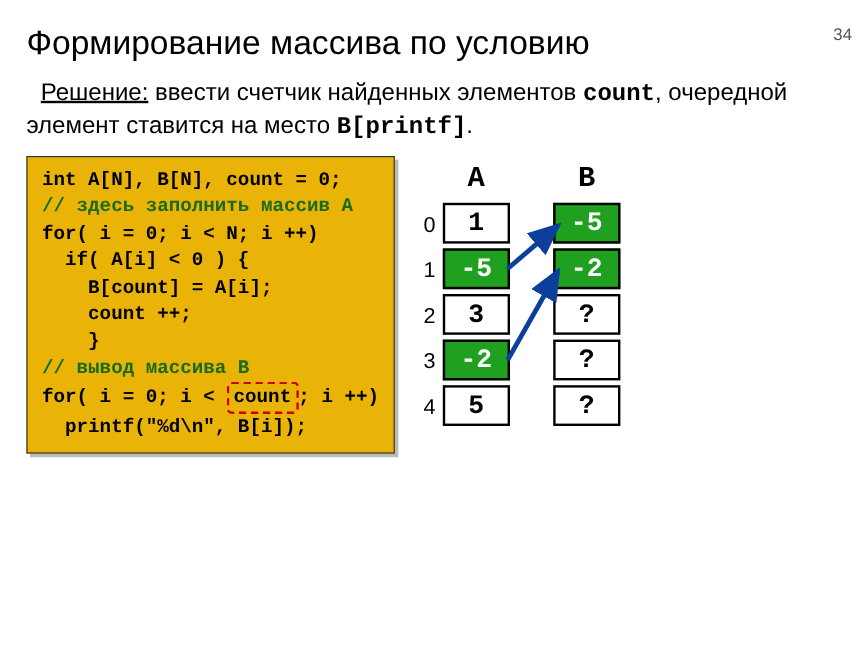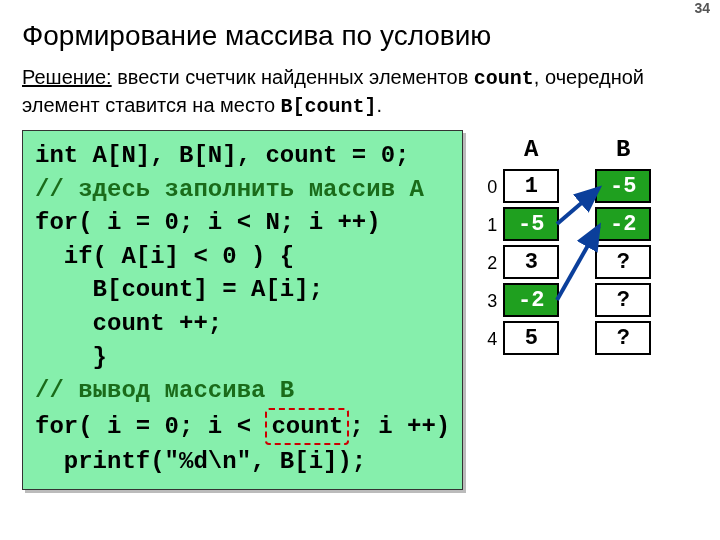--- a/index.html
+++ b/index.html
@@ -7,51 +7,50 @@
     padding: 0;
     font-family: Arial, sans-serif;
     background: #fff;
     width: 720px;
     height: 540px;
     position: relative;
     overflow: hidden;
   }
   .page-number {
     position: absolute;
-    top: 0;
+    top: 20px;
     right: 10px;
     font-size: 14px;
     color: #555;
-    font-weight: bold;
   }
   .title {
     font-size: 28px;
     font-weight: normal;
     margin: 20px 0 12px 22px;
     color: #000;
   }
   .desc {
     font-size: 20px;
     margin: 0 22px 10px 22px;
     line-height: 1.35;
     color: #000;
   }
-  .desc .u { text-decoration: underline; }
+  .desc .u { text-decoration: underline; margin-left: 12px; }
   .desc .mono { font-family: "Courier New", monospace; font-weight: bold; }
   .content {
     display: flex;
     align-items: flex-start;
     margin-left: 22px;
   }
   .code-box {
-    background: #86efac;
+    background: #eab308;
     border: 1.5px solid #333;
     padding: 8px 12px 10px 12px;
     font-family: "Courier New", monospace;
-    font-size: 24px;
+    font-size: 16px;
     font-weight: bold;
     line-height: 1.4;
     white-space: pre;
     position: relative;
     box-shadow: 3px 3px 0 #bbb;
   }
   .code-box .cmt { color: #1a6b1a; }
   .count-box {
     border: 2px dashed #cc0000;
     padding: 0 4px;
@@ -97,21 +96,21 @@
   }
 </style>
 </head>
 <body>
 
 <div class="page-number">34</div>
 
 <div class="title">Формирование массива по условию</div>
 
 <div class="desc">
-  <span class="u">Решение:</span><span> ввести счетчик найденных элементов </span><span class="mono">count</span><span>, очередной элемент ставится на место </span><span class="mono">B[count]</span><span>.</span>
+  <span class="u">Решение:</span><span> ввести счетчик найденных элементов </span><span class="mono">count</span><span>, очередной элемент ставится на место </span><span class="mono">B[printf]</span><span>.</span>
 </div>
 
 <div class="content">
   <div class="code-box"><span>int A[N], B[N], count = 0;</span>
 <span class="cmt">// здесь заполнить массив A</span>
 <span>for( i = 0; i &lt; N; i ++)</span>
 <span>  if( A[i] &lt; 0 ) {</span>
 <span>    B[count] = A[i];</span>
 <span>    count ++;</span>
 <span>    }</span>

